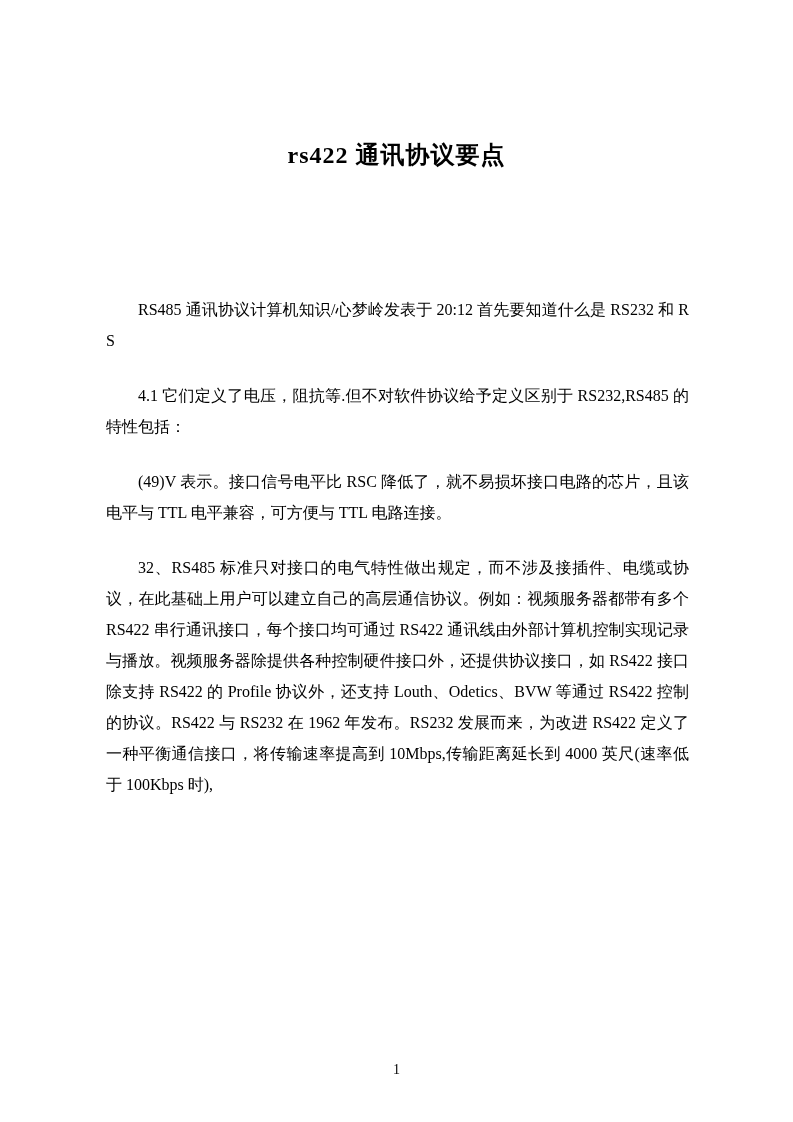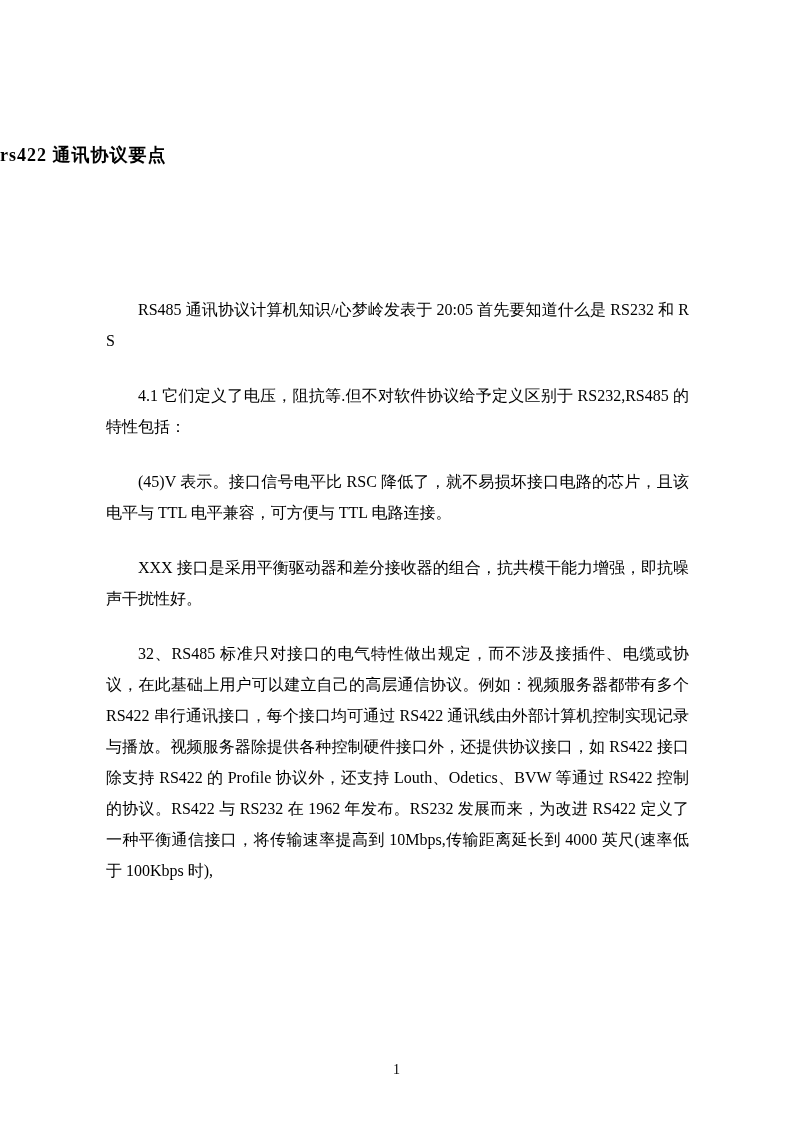--- a/index.html
+++ b/index.html
@@ -19,21 +19,22 @@
     position: absolute;
     left: 0;
     top: 0;
     width: 793px;
     height: 1122px;
     background: #ffffff;
   }
   .doc-title {
     margin: 0;
     padding-top: 140px;
-    font-size: 18px;
+    text-align: center;
+    font-size: 24px;
     font-weight: bold;
     letter-spacing: 1px;
     line-height: 30px;
   }
   .doc-body {
     margin: 124px 104px 0 106px;
   }
   .para {
     margin: 0 0 24px 0;
     font-size: 16px;
@@ -53,22 +54,21 @@
   }
 </style>
 </head>
 <body>
 
 <div class="doc-page">
 
   <h1 class="doc-title">rs422 通讯协议要点</h1>
 
   <div class="doc-body">
-    <p class="para">RS485 通讯协议计算机知识/心梦岭发表于 20:05 首先要知道什么是 RS232 和 RS</p>
+    <p class="para">RS485 通讯协议计算机知识/心梦岭发表于 20:12 首先要知道什么是 RS232 和 RS</p>
     <p class="para">4.1 它们定义了电压，阻抗等.但不对软件协议给予定义区别于 RS232,RS485 的特性包括：</p>
-    <p class="para">(45)V 表示。接口信号电平比 RSC 降低了，就不易损坏接口电路的芯片，且该电平与 TTL 电平兼容，可方便与 TTL 电路连接。</p>
-    <p class="para">XXX 接口是采用平衡驱动器和差分接收器的组合，抗共模干能力增强，即抗噪声干扰性好。</p>
+    <p class="para">(49)V 表示。接口信号电平比 RSC 降低了，就不易损坏接口电路的芯片，且该电平与 TTL 电平兼容，可方便与 TTL 电路连接。</p>
     <p class="para">32、RS485 标准只对接口的电气特性做出规定，而不涉及接插件、电缆或协议，在此基础上用户可以建立自己的高层通信协议。例如：视频服务器都带有多个 RS422 串行通讯接口，每个接口均可通过 RS422 通讯线由外部计算机控制实现记录与播放。视频服务器除提供各种控制硬件接口外，还提供协议接口，如 RS422 接口除支持 RS422 的 Profile 协议外，还支持 Louth、Odetics、BVW 等通过 RS422 控制的协议。RS422 与 RS232 在 1962 年发布。RS232 发展而来，为改进  RS422 定义了一种平衡通信接口，将传输速率提高到 10Mbps,传输距离延长到 4000 英尺(速率低于  100Kbps 时),</p>
   </div>
 
   <div class="page-number">1</div>
 
 </div>
 
 </body></html>

